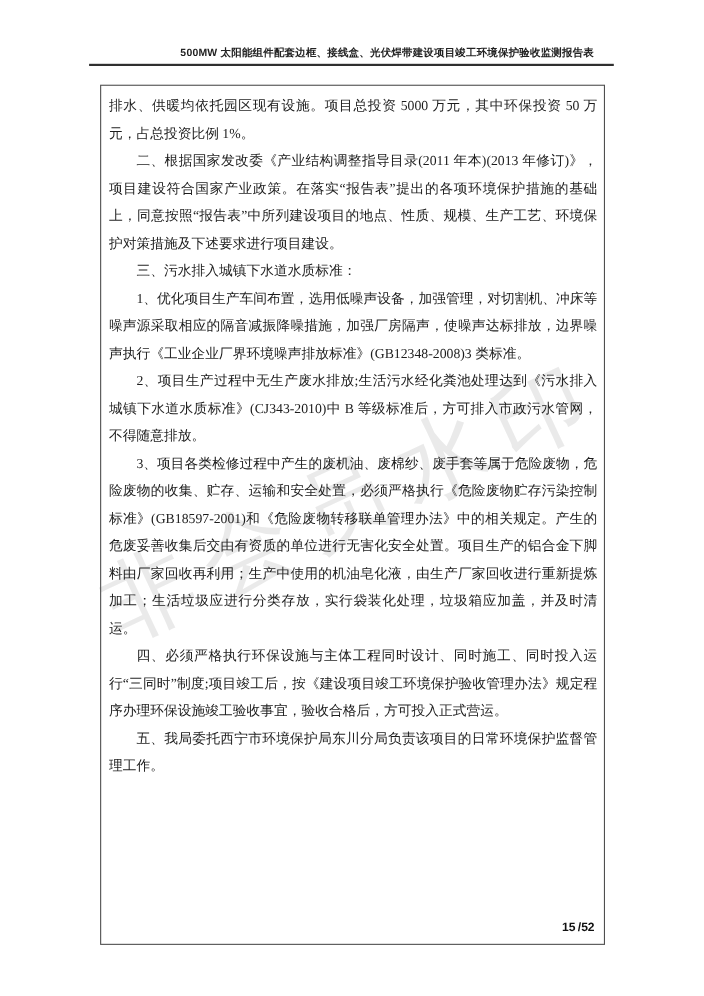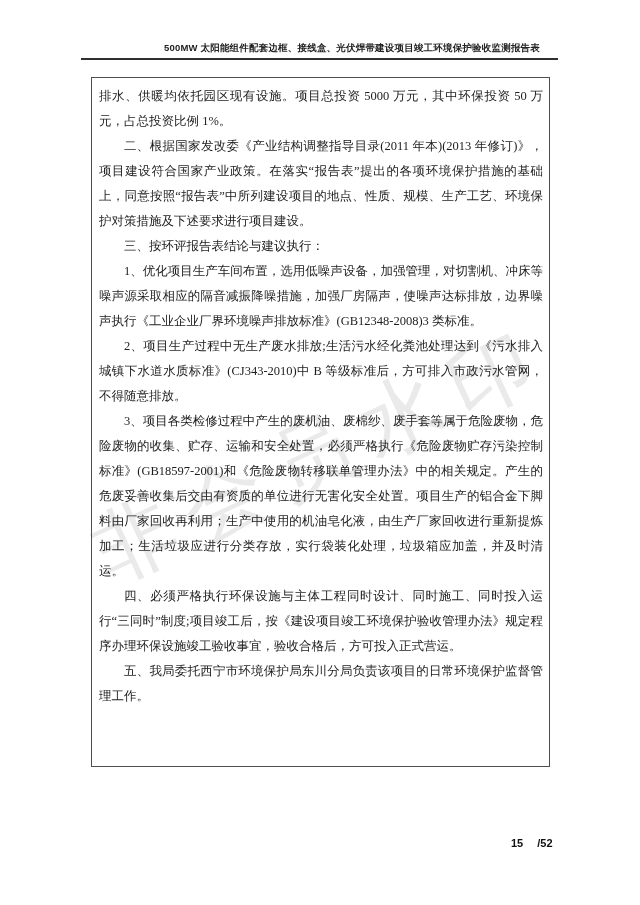--- a/index.html
+++ b/index.html
@@ -49,21 +49,21 @@
     color: rgba(140, 140, 140, 0.18);
     z-index: 0;
     pointer-events: none;
     user-select: none;
   }
   .content-box {
     position: absolute;
     left: 91px;
     top: 77px;
     width: 459px;
-    height: 690px;
+    height: 782px;
     box-sizing: border-box;
     border: 1px solid #4f4f4f;
     padding: 6px 6px 0 7px;
     z-index: 1;
     background: transparent;
   }
   .para {
     margin: 0;
     font-size: 12.5px;
     line-height: 25px;
@@ -79,38 +79,38 @@
     position: absolute;
     left: 511px;
     top: 837px;
     font-family: "Liberation Sans", "DejaVu Sans", sans-serif;
     font-size: 11px;
     font-weight: bold;
     color: #111111;
     z-index: 2;
   }
   .page-footer .num {
-    padding-right: 14px;
+    padding-right: 2px;
   }
 </style>
 </head>
 <body>
 
 <div class="page">
 
   <div class="watermark">非会员水印</div>
 
   <div class="doc-header">500MW 太阳能组件配套边框、接线盒、光伏焊带建设项目竣工环境保护验收监测报告表</div>
 
   <div class="header-rule"></div>
 
   <div class="content-box">
       <p class="para">排水、供暖均依托园区现有设施。项目总投资 5000 万元，其中环保投资 50 万元，占总投资比例 1%。</p>
       <p class="para indent">二、根据国家发改委《产业结构调整指导目录(2011 年本)(2013 年修订)》，项目建设符合国家产业政策。在落实“报告表”提出的各项环境保护措施的基础上，同意按照“报告表”中所列建设项目的地点、性质、规模、生产工艺、环境保护对策措施及下述要求进行项目建设。</p>
-      <p class="para indent">三、按环评报告表结论与建议执行：</p>
+      <p class="para indent">三、污水排入城镇下水道水质标准：</p>
       <p class="para indent">1、优化项目生产车间布置，选用低噪声设备，加强管理，对切割机、冲床等噪声源采取相应的隔音减振降噪措施，加强厂房隔声，使噪声达标排放，边界噪声执行《工业企业厂界环境噪声排放标准》(GB12348-2008)3 类标准。</p>
       <p class="para indent">2、项目生产过程中无生产废水排放;生活污水经化粪池处理达到《污水排入城镇下水道水质标准》(CJ343-2010)中 B 等级标准后，方可排入市政污水管网，不得随意排放。</p>
       <p class="para indent">3、项目各类检修过程中产生的废机油、废棉纱、废手套等属于危险废物，危险废物的收集、贮存、运输和安全处置，必须严格执行《危险废物贮存污染控制标准》(GB18597-2001)和《危险废物转移联单管理办法》中的相关规定。产生的危废妥善收集后交由有资质的单位进行无害化安全处置。项目生产的铝合金下脚料由厂家回收再利用；生产中使用的机油皂化液，由生产厂家回收进行重新提炼加工；生活垃圾应进行分类存放，实行袋装化处理，垃圾箱应加盖，并及时清运。</p>
       <p class="para indent">四、必须严格执行环保设施与主体工程同时设计、同时施工、同时投入运行“三同时”制度;项目竣工后，按《建设项目竣工环境保护验收管理办法》规定程序办理环保设施竣工验收事宜，验收合格后，方可投入正式营运。</p>
       <p class="para indent">五、我局委托西宁市环境保护局东川分局负责该项目的日常环境保护监督管理工作。</p>
     </div>
 
   <div class="page-footer">
     <span class="num">15</span><span>/52</span>
   </div>

